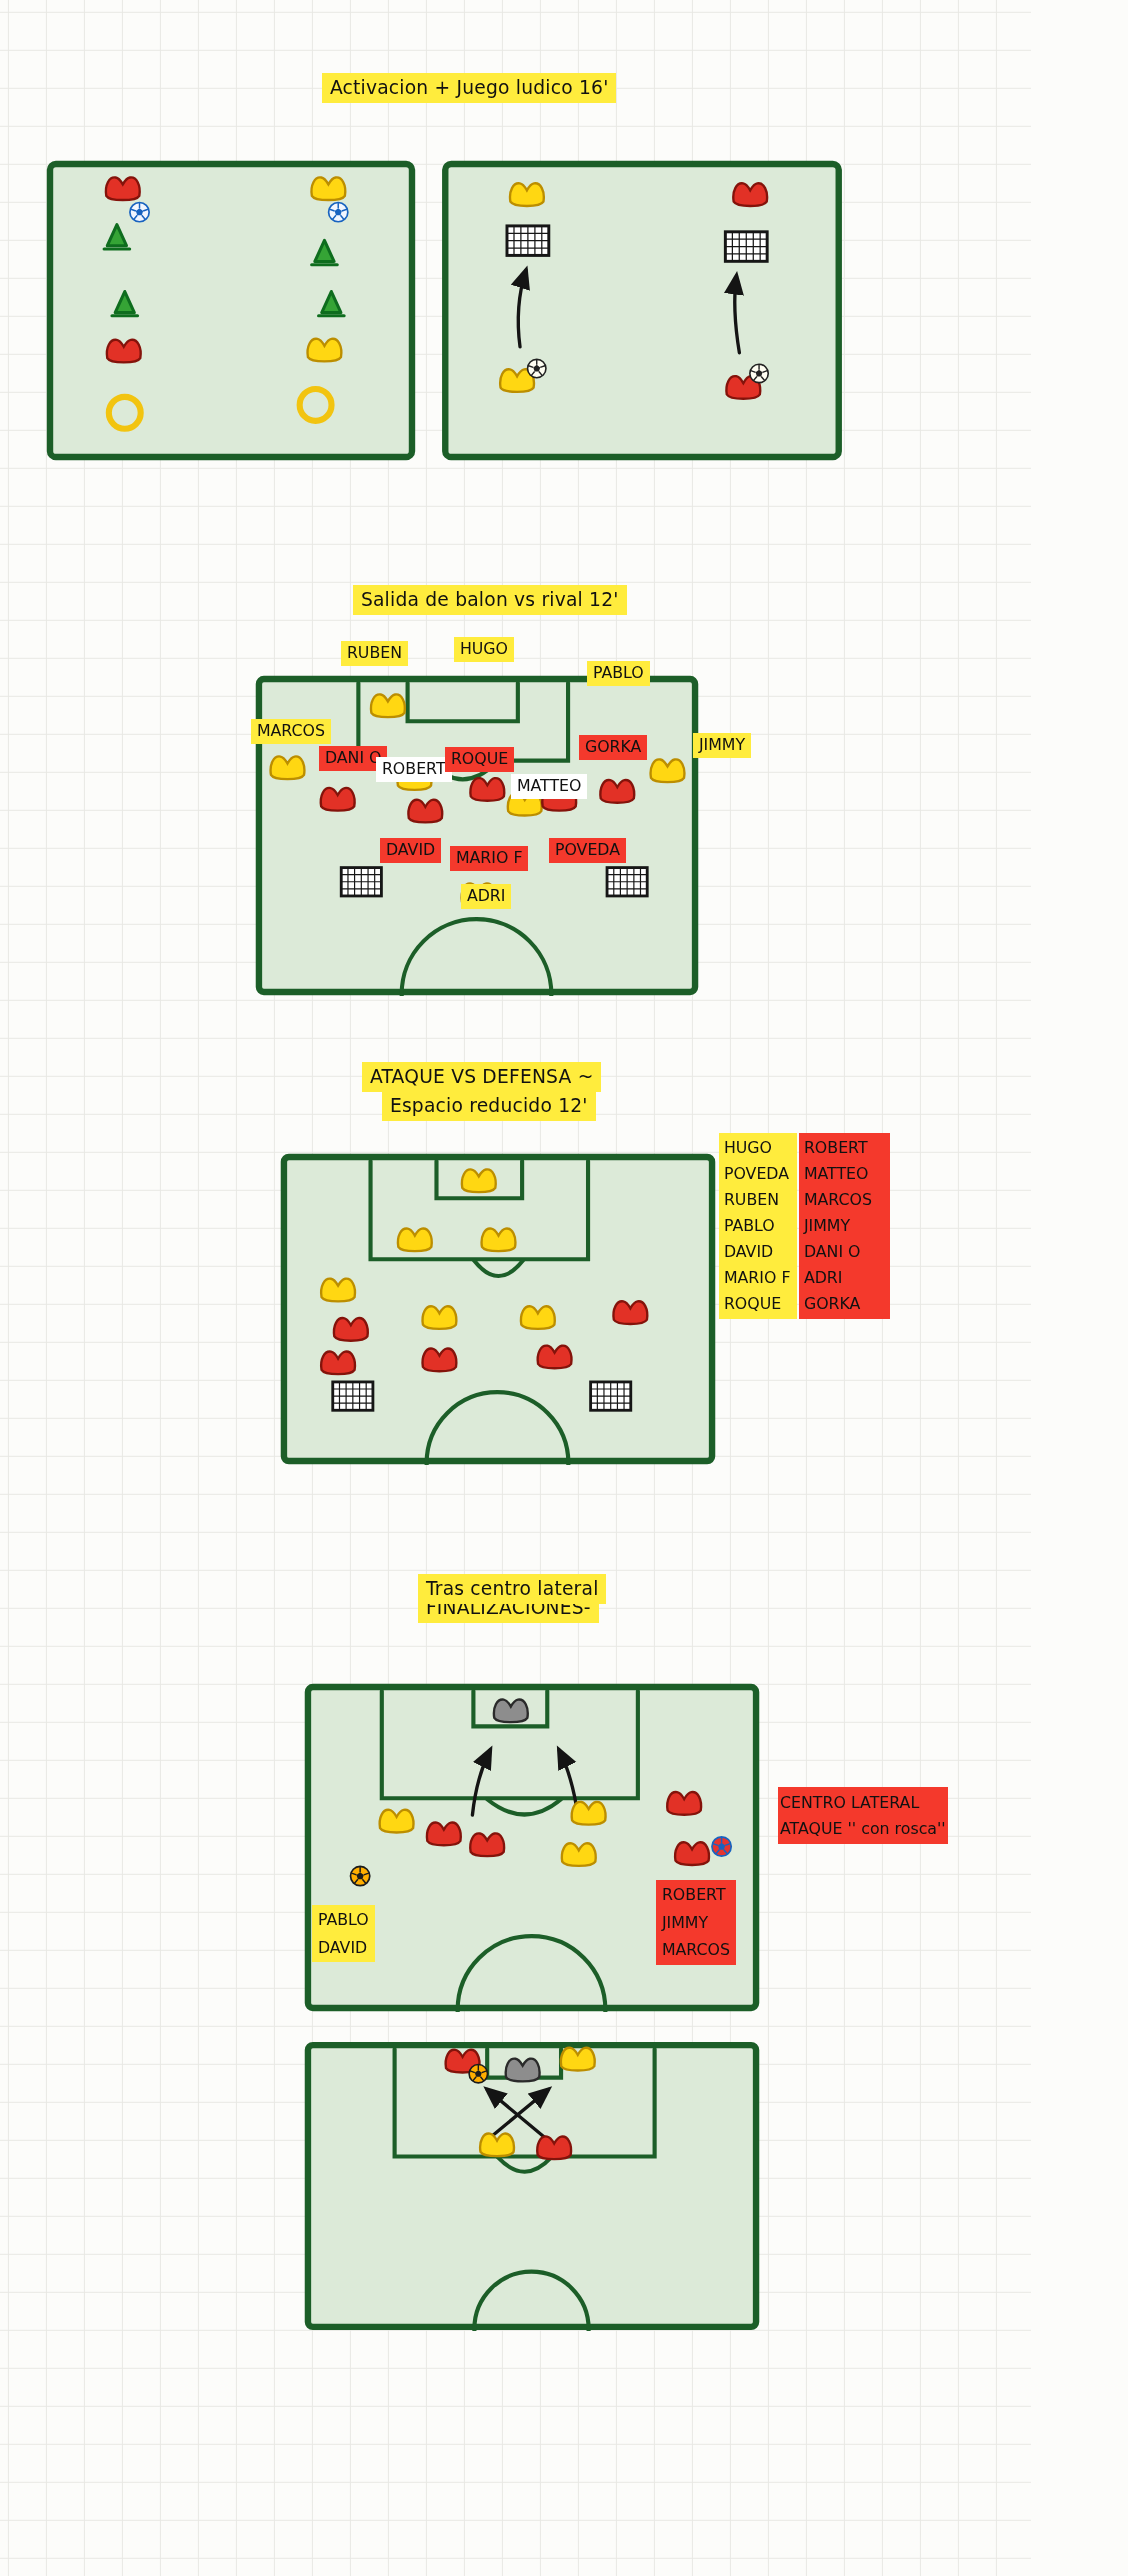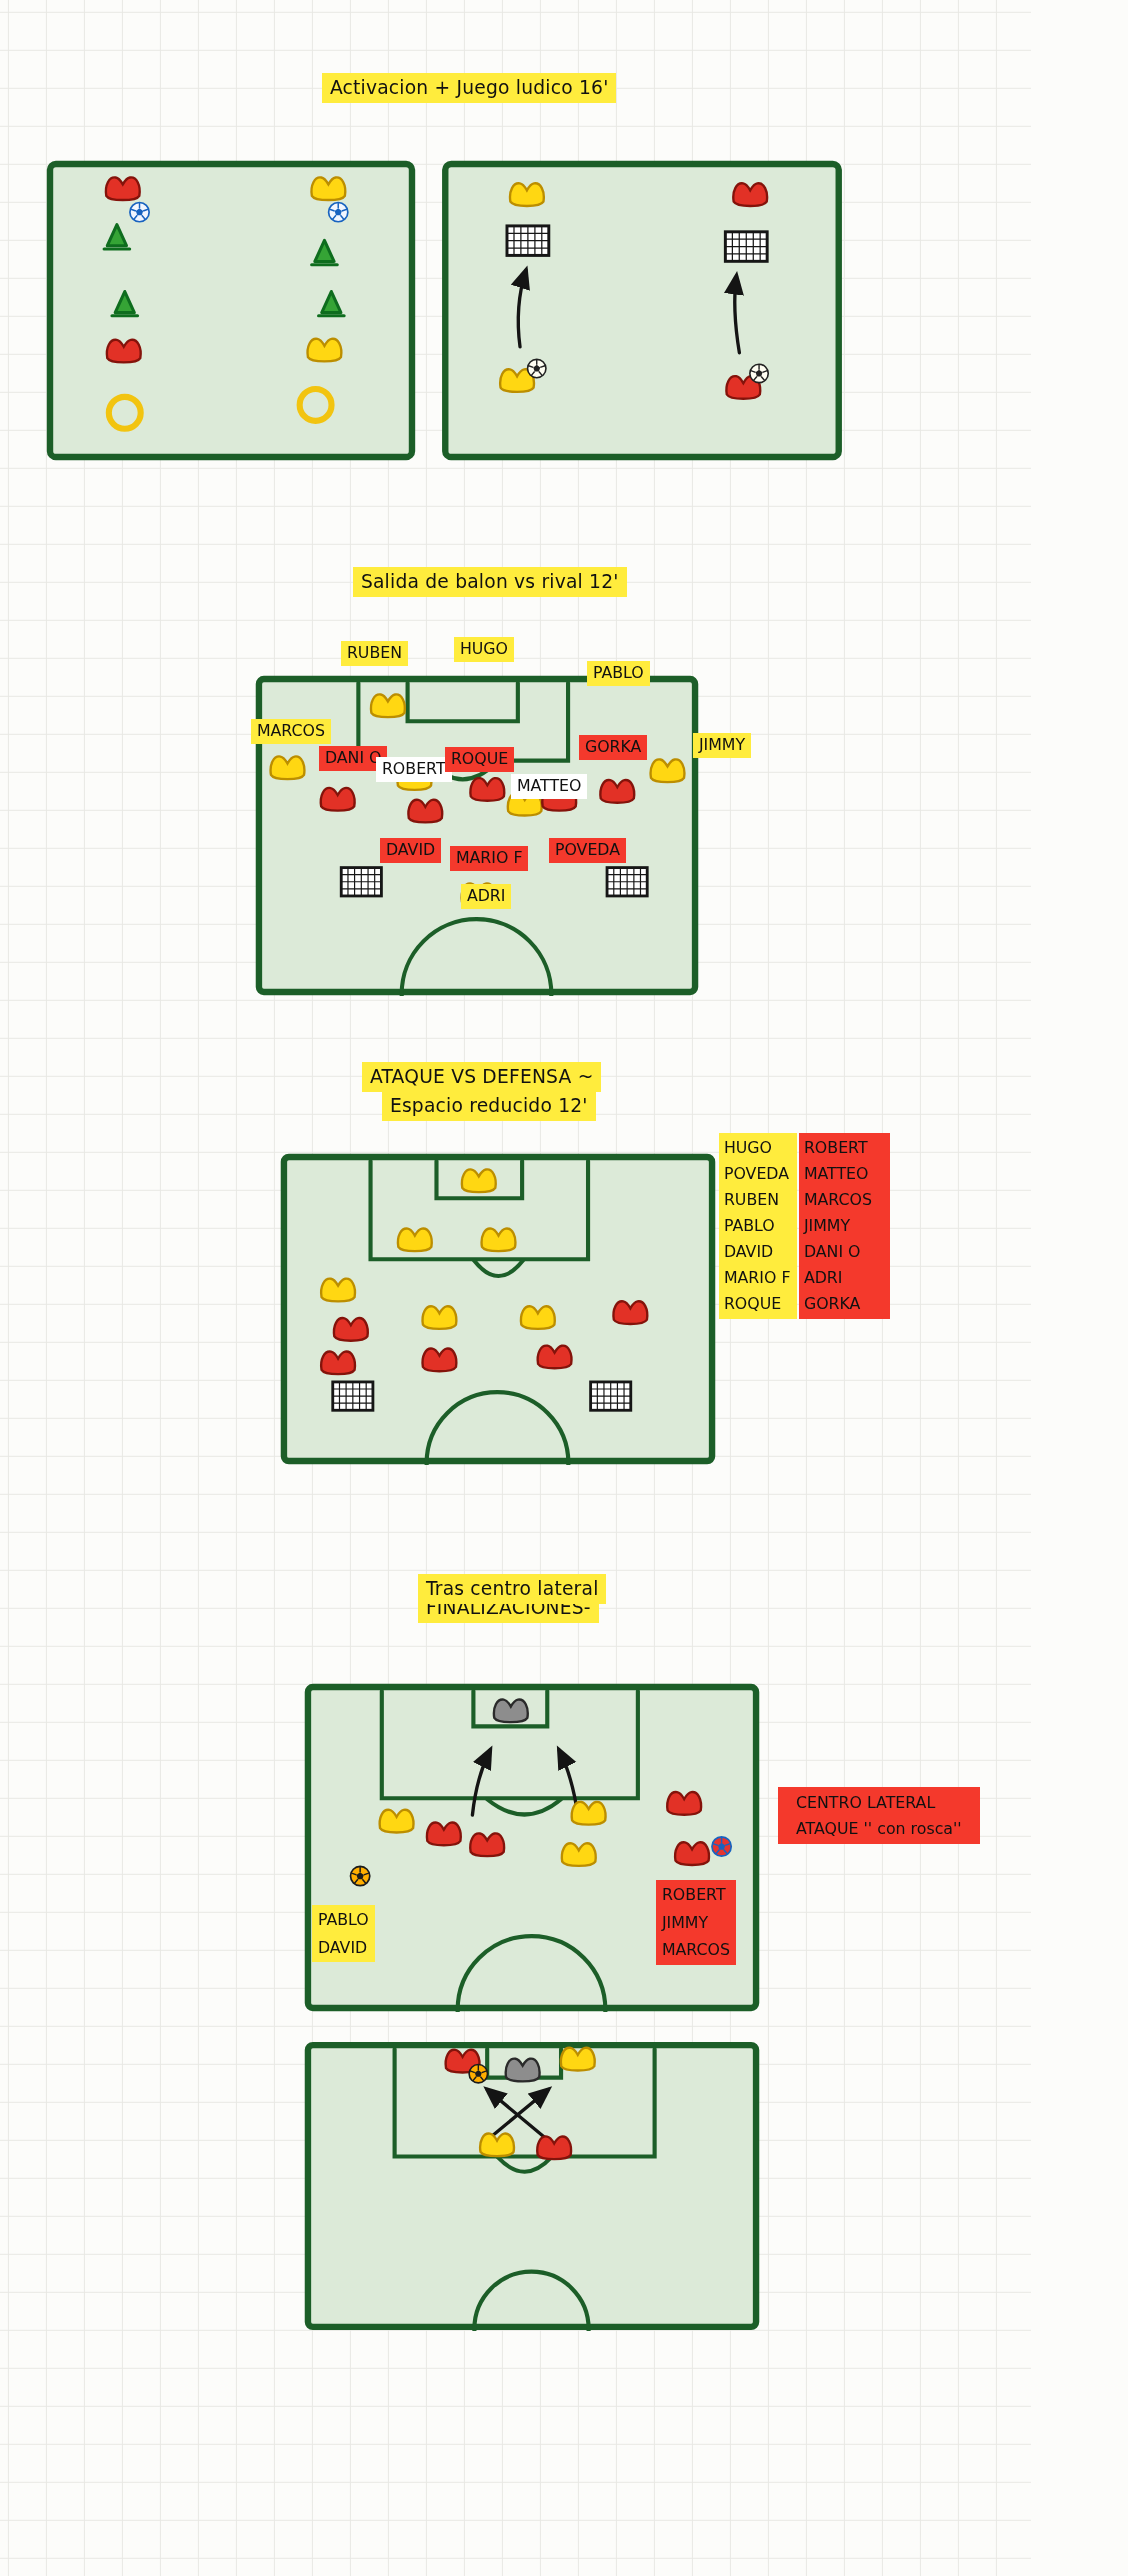--- a/index.html
+++ b/index.html
@@ -29,21 +29,21 @@
   .ball-rb{fill:#e53430;color:#1863c0}
   .title{position:absolute;background:var(--yellow-tag,#ffec3d);font-size:18.7px;line-height:23.6px;padding:3px 7.9px;white-space:nowrap;letter-spacing:0.2px}
   .tag{position:absolute;font-size:15.8px;line-height:18.7px;padding:3px 5.9px;white-space:nowrap}
   .tag-y{background:var(--yellow-tag,#ffec3d)}
   .tag-r{background:var(--red-tag,#f4392c)}
   .tag-w{background:#ffffff}
   .roster{position:absolute;font-size:15.8px;line-height:26px;padding:2px 4.9px}
   .roster-y{background:var(--yellow-tag,#ffec3d);width:78px}
   .roster-r{background:var(--red-tag,#f4392c);width:91px}
   .group-tag{position:absolute;font-size:15.8px;line-height:27.6px;padding:1px 5.9px}
-  .big-tag{position:absolute;font-size:15.8px;line-height:25.6px;padding:3px 18px;white-space:nowrap}
+  .big-tag{position:absolute;font-size:15.8px;line-height:25.6px;padding:3px 2px;white-space:nowrap}
 </style>
 </head>
 <body>
 
 <div class="canvas">
 
   <svg width="0" height="0" style="position:absolute" aria-hidden="true">
     <defs>
       <path id="pawn" d="M-14,7 C-15.5,-2 -11.5,-9.5 -6,-8.5 C-3,-8 -1.5,-5.2 0,-2.6 C1.5,-5.2 3,-8 6,-8.5 C11.5,-9.5 15.5,-2 14,7 C12.5,9.6 8,10.6 0,10.6 C-8,10.6 -12.5,9.6 -14,7 Z"></path>
       <g id="cone">
@@ -91,21 +91,21 @@
     <use href="#goalnet" transform="translate(88,82) scale(1.25)"></use>
     <use href="#goalnet" transform="translate(310,88) scale(1.25)"></use>
     <path class="arrow" d="M80,190 C76,160 79,134 86,112"></path>
     <path class="arrow" d="M303,196 C298,166 297,140 300,118"></path>
     <use href="#pawn" class="pawn-y" transform="translate(77,223) scale(1.2)"></use>
     <use href="#ball" class="ball-w" transform="translate(97,212) scale(1.1)"></use>
     <use href="#pawn" class="pawn-r" transform="translate(307,230) scale(1.2)"></use>
     <use href="#ball" class="ball-w" transform="translate(323,217) scale(1.1)"></use>
   </svg>
 
-  <div class="title" style="left:353px;top:567px">Salida de balon vs rival 12'</div>
+  <div class="title" style="left:353px;top:585px">Salida de balon vs rival 12'</div>
 
   <svg class="pitch" style="left:255px;top:675px" width="444" height="321" viewBox="0 0 451 326">
     <rect class="border" x="4" y="4" width="443" height="318" rx="5"></rect>
     <path class="line" d="M105,8 V87 H318 V8"></path>
     <path class="line" d="M155,8 V47 H267 V8"></path>
     <path class="line" d="M177,89 Q211,123 245,89"></path>
     <circle class="line" cx="225" cy="324" r="76"></circle>
     <use href="#pawn" class="pawn-y" transform="translate(135,30) scale(1.2)"></use>
     <use href="#pawn" class="pawn-y" transform="translate(33,93) scale(1.2)"></use>
     <use href="#pawn" class="pawn-y" transform="translate(419,96) scale(1.2)"></use>

